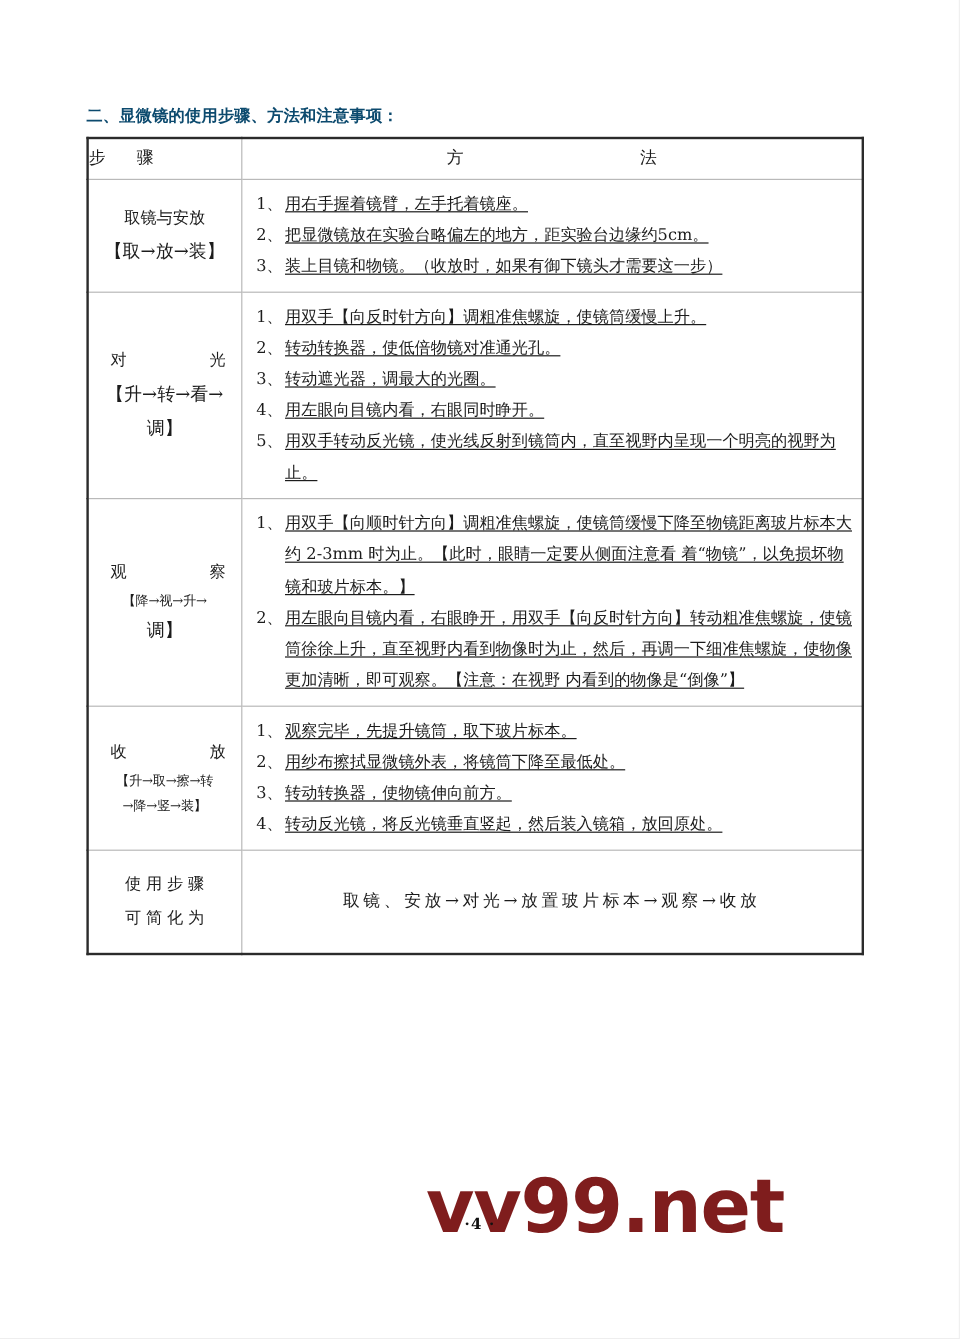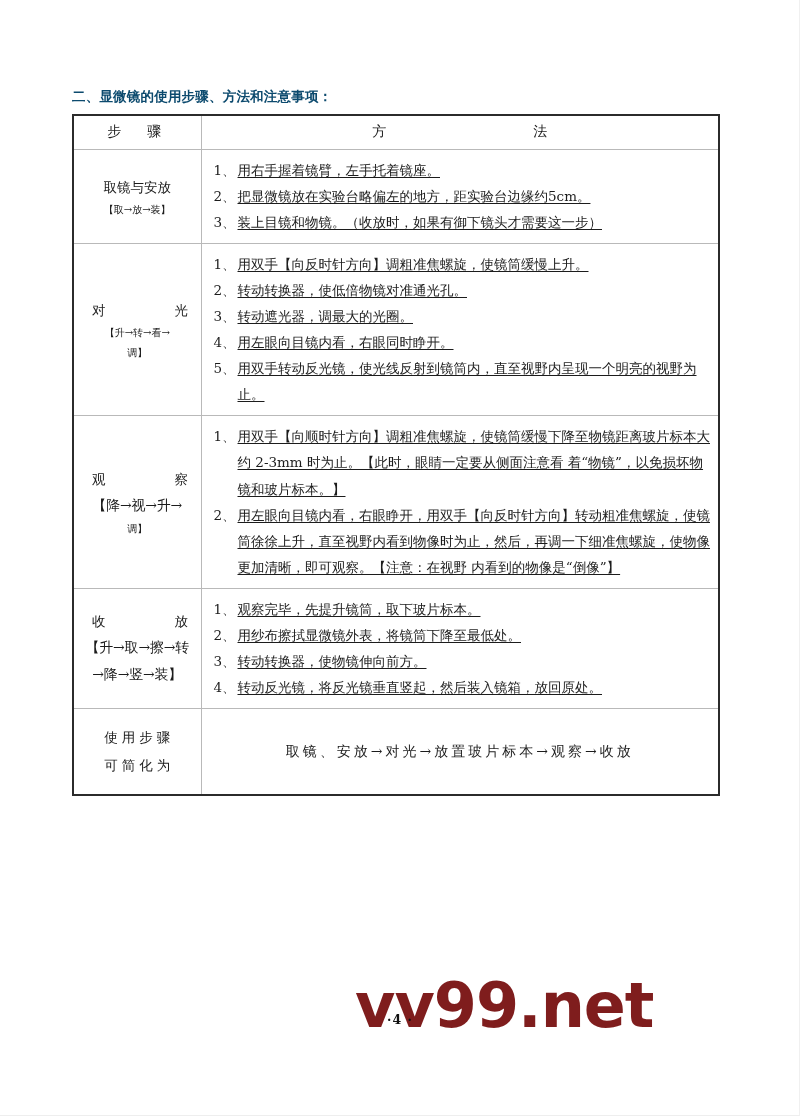--- a/index.html
+++ b/index.html
@@ -71,21 +71,20 @@
     border: 1px solid #b9b9b9;
     vertical-align: middle;
     padding: 0;
     color: #1c1c1c;
   }
   col.c1 { width: 128px; }
   col.c2 { width: 518px; }
 
   
   .hdr {
-    text-align: center;
     font-size: 14px;
     letter-spacing: 6px;
     padding: 7px 0 8px 0 !important;
     font-family: "DejaVu Serif", "Liberation Serif", serif;
   }
   .hdr-method {
     text-align: center;
     font-size: 14px;
     padding: 7px 0 8px 0 !important;
     font-family: Liberation Serif, serif;
@@ -98,22 +97,22 @@
   
   .step-cell {
     text-align: center;
     padding: 8px 4px 8px 4px !important;
     font-size: 13.5px;
     line-height: 1.95;
   }
   .step-name { display: block; white-space: nowrap; }
   .step-name.sp1 { letter-spacing: 0px; }
   .step-name.sp2 { letter-spacing: 14px; padding-left: 14px; }
-  .step-abbr { display: block; white-space: nowrap; font-size: 10px; }
-  .step-abbr.small { font-size: 14px; letter-spacing: -0.2px; }
+  .step-abbr { display: block; white-space: nowrap; font-size: 15px; }
+  .step-abbr.small { font-size: 11px; letter-spacing: -0.2px; }
 
   
   .method-cell {
     padding: 7px 8px 8px 12px !important;
     font-size: 13.5px;
     line-height: 1.93;
   }
   .m-item {
     display: block;
     text-indent: 0;

